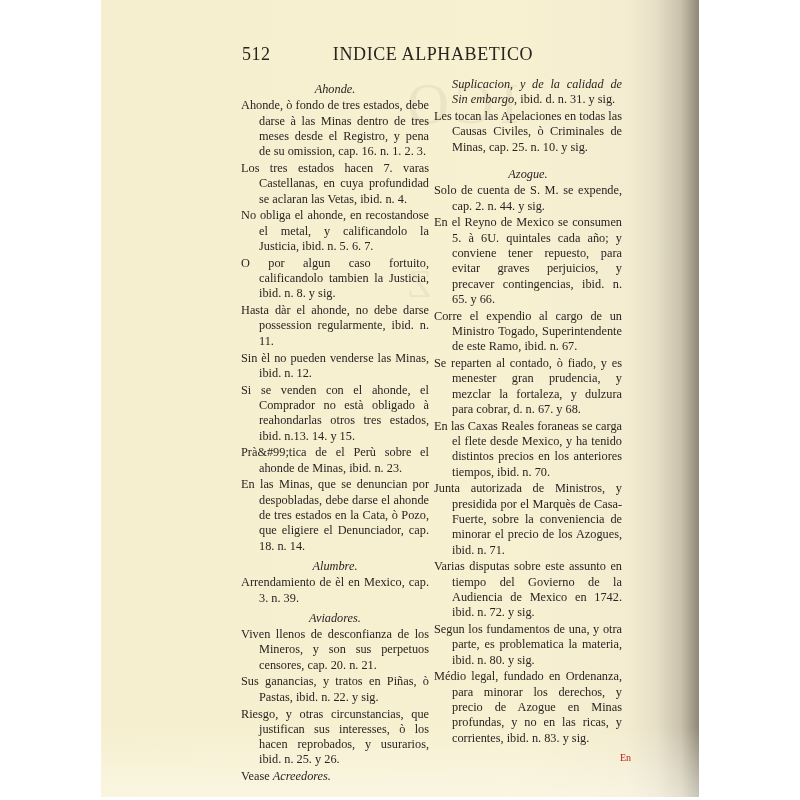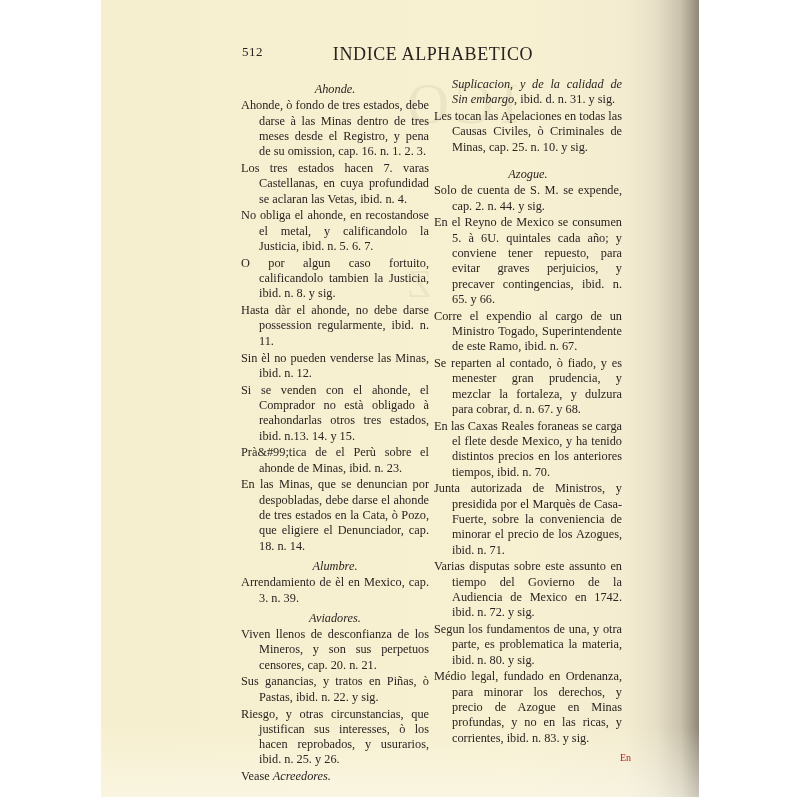--- a/index.html
+++ b/index.html
@@ -17,21 +17,21 @@
     pointer-events:none;
   }
   .bleed {
     position:absolute; color:#d9cfb0; font-size:58px; letter-spacing:6px; opacity:0.35;
     transform:scaleX(-1); font-family:"Liberation Serif", serif; white-space:nowrap;
   }
   .header {
     position:absolute; left:242px; top:44px; width:382px; height:22px;
     color:#2a2320;
   }
-  .page-number { position:absolute; left:0; top:0; font-size:13px; letter-spacing:0.5px; }
+  .page-number { position:absolute; left:0; top:0; font-size:18px; letter-spacing:0.5px; }
   .running-title { position:absolute; left:0; right:0; top:0; text-align:center; font-size:18px; letter-spacing:0.6px; }
   .col {
     position:absolute; top:70px; width:188px;
     font-size:12.3px; line-height:15.3px; color:#2b2422;
   }
   .col.left { left:241px; }
   .col.right { left:434px; }
   .heading {
     font-style:italic; text-align:center; margin:5px 0 1px 0;
   }

